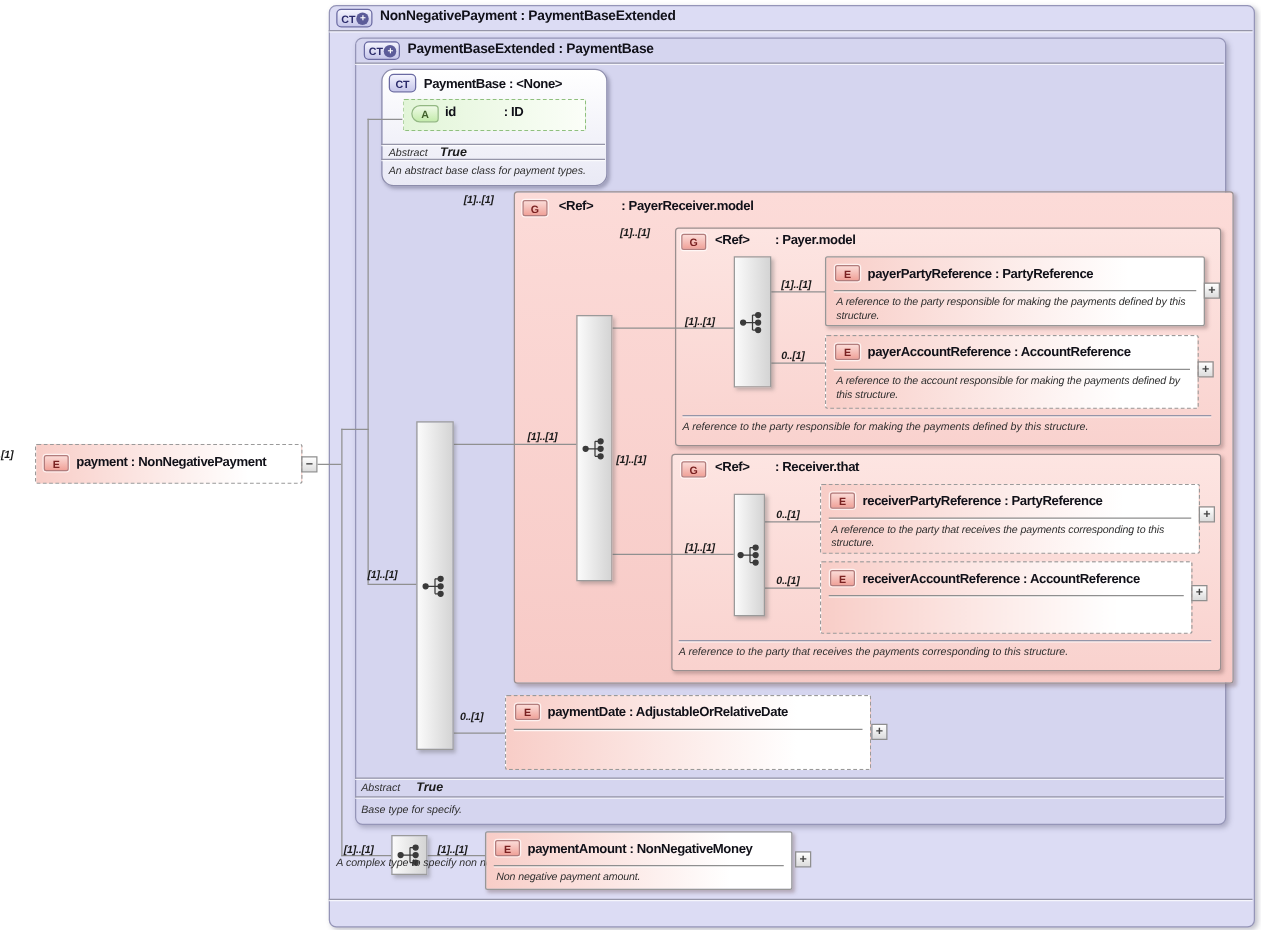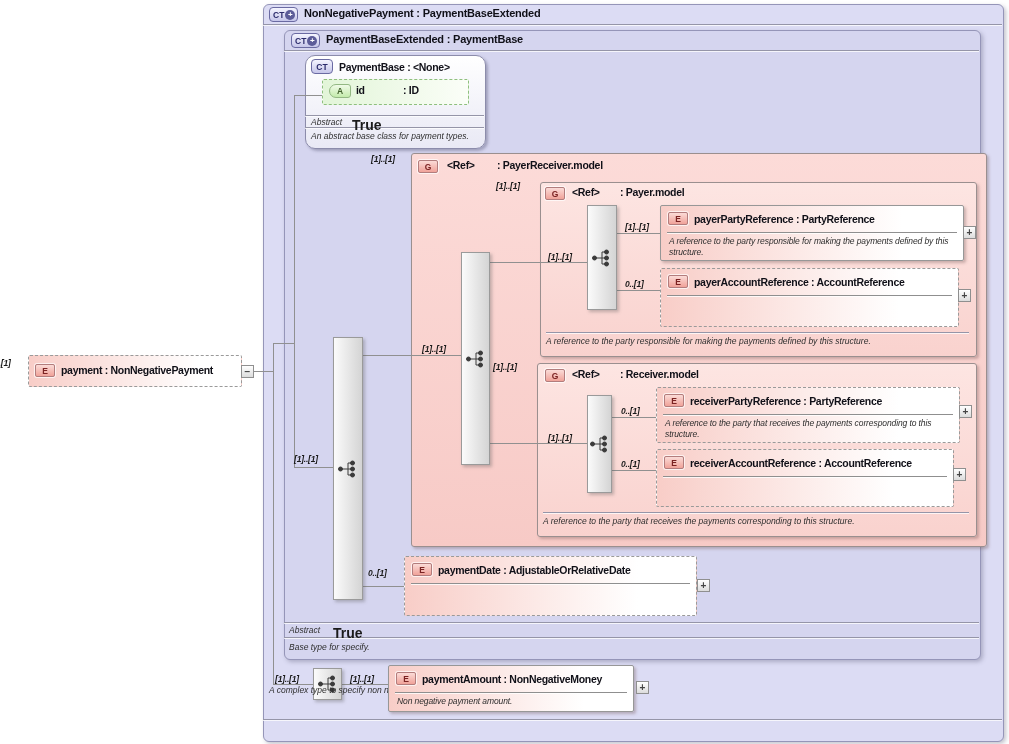--- a/index.html
+++ b/index.html
@@ -28,21 +28,21 @@
   .eb-sep{position:absolute;left:6px;right:6px;top:26px;border-top:1px solid #8f8f8f;
           border-bottom:1px solid rgba(255,255,255,.8);}
   .eb-desc{position:absolute;left:8px;top:30px;right:6px;}
   
   .title{font-weight:bold;font-size:11px;color:#101018;white-space:nowrap;letter-spacing:-.2px;}
   .etitle{font-weight:bold;font-size:10.5px;color:#101018;white-space:nowrap;letter-spacing:-.3px;}
   .desc{font-style:italic;font-size:8.5px;line-height:10.5px;color:#2e2e2e;letter-spacing:-.1px;}
   .card{position:absolute;font-style:italic;font-weight:bold;font-size:8.5px;color:#1a1a1a;
         white-space:nowrap;width:36px;letter-spacing:-.2px;}
   .flabel{font-style:italic;font-size:8.5px;color:#2e2e2e;white-space:nowrap;}
-  .fvalue{font-weight:bold;font-size:14px;color:#1a1a1a;white-space:nowrap;}
+  .fvalue{font-weight:bold;font-size:10px;color:#1a1a1a;white-space:nowrap;font-style:italic;}
   
   .badge{position:absolute;display:flex;align-items:center;justify-content:center;
          font-weight:bold;box-sizing:border-box;}
   .badge-ct{width:22px;height:15px;background:linear-gradient(180deg,#f4f4fe,#c6c6ea);
             border:1px solid #6a6aa2;border-radius:4px;font-size:8.5px;color:#2b2b6b;}
   .badge-ct.wide{width:29px;justify-content:flex-start;padding-left:3px;}
   .ctplus{display:inline-block;width:10px;height:10px;margin-left:1px;background:#5c5c99;
           color:#fff;border-radius:50%;font-size:8px;line-height:10px;text-align:center;font-weight:bold;}
   .badge-e,.badge-g{width:20px;height:13px;background:linear-gradient(180deg,#fbdbd7,#f0a299);
             border:1px solid #b27d7d;border-radius:2px;font-size:8.5px;color:#7a2222;
@@ -224,21 +224,21 @@
       <span>G</span>
     </span>
   <span class="abs etitle" style="left:572px;top:186px;">&lt;Ref&gt;</span>
   <span class="abs etitle" style="left:620px;top:186px;">: Payer.model</span>
   <span class="abs flabel" style="left:546px;top:336px;">A reference to the party responsible for making the payments defined by this structure.</span>
 
   <span class="badge badge-g" style="left:545px;top:369px;">
       <span>G</span>
     </span>
   <span class="abs etitle" style="left:572px;top:368px;">&lt;Ref&gt;</span>
-  <span class="abs etitle" style="left:620px;top:368px;">: Receiver.model</span>
+  <span class="abs etitle" style="left:620px;top:368px;">: Receiver.that</span>
   <span class="abs flabel" style="left:543px;top:516px;">A reference to the party that receives the payments corresponding to this structure.</span>
 
   <div class="ebox dashed" style="left:28px;top:355px;width:212px;height:30px;">
     <span class="badge badge-e" style="left:6px;top:8px;">
         <span>E</span>
       </span>
     <span class="abs etitle" style="left:32px;top:8px;">payment : NonNegativePayment</span>
   </div>
   <div class="xp" style="left:241px;top:365px;">−</div>
 
@@ -251,20 +251,21 @@
     <div class="eb-desc desc">A reference to the party responsible for making the payments defined by this structure.</div>
   </div>
   <div class="xp" style="left:963px;top:226px;">+</div>
 
   <div class="ebox dashed" style="left:660px;top:268px;width:297px;height:57px;">
     <span class="badge badge-e eb-badge">
         <span>E</span>
       </span>
     <span class="eb-title etitle">payerAccountReference : AccountReference</span>
     <div class="eb-sep"></div>
+    <div class="eb-desc desc">A reference to the account responsible for making the payments defined by this structure.</div>
   </div>
   <div class="xp" style="left:958px;top:289px;">+</div>
 
   <div class="ebox dashed" style="left:656px;top:387px;width:302px;height:54px;">
     <span class="badge badge-e eb-badge">
         <span>E</span>
       </span>
     <span class="eb-title etitle">receiverPartyReference : PartyReference</span>
     <div class="eb-sep"></div>
     <div class="eb-desc desc">A reference to the party that receives the payments corresponding to this structure.</div>

